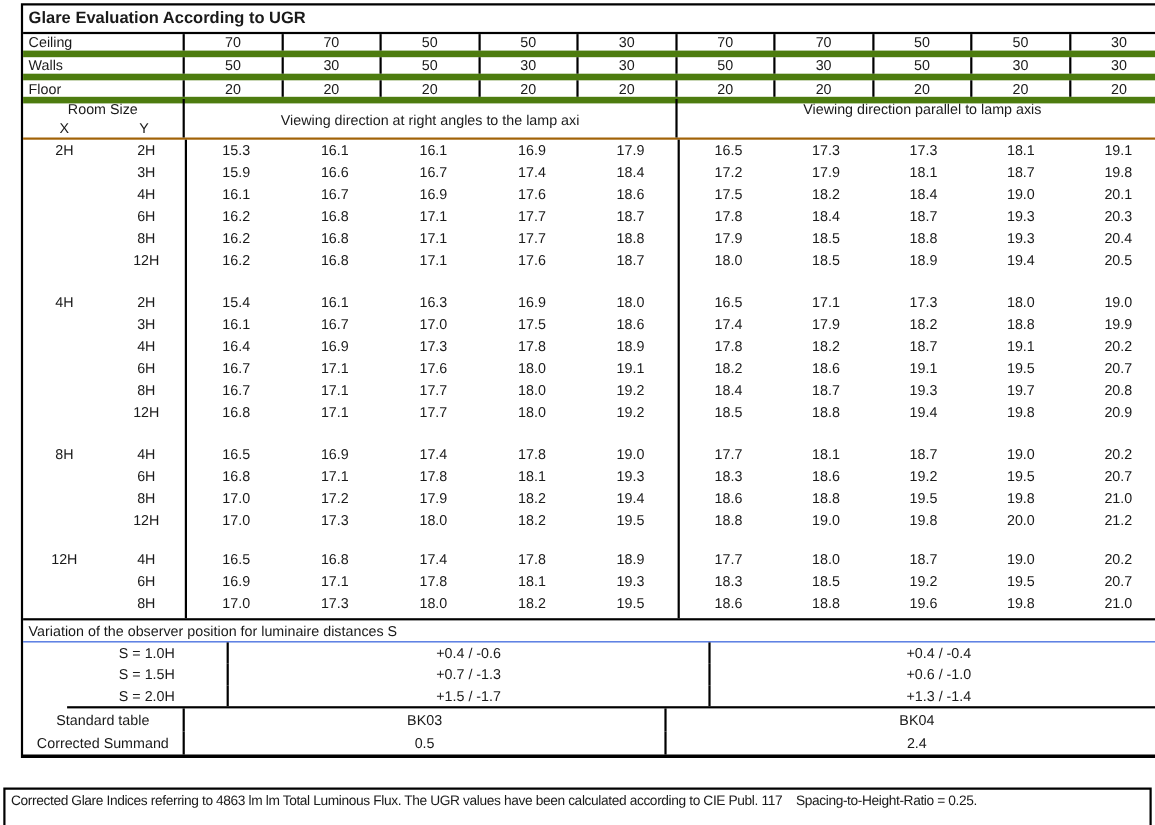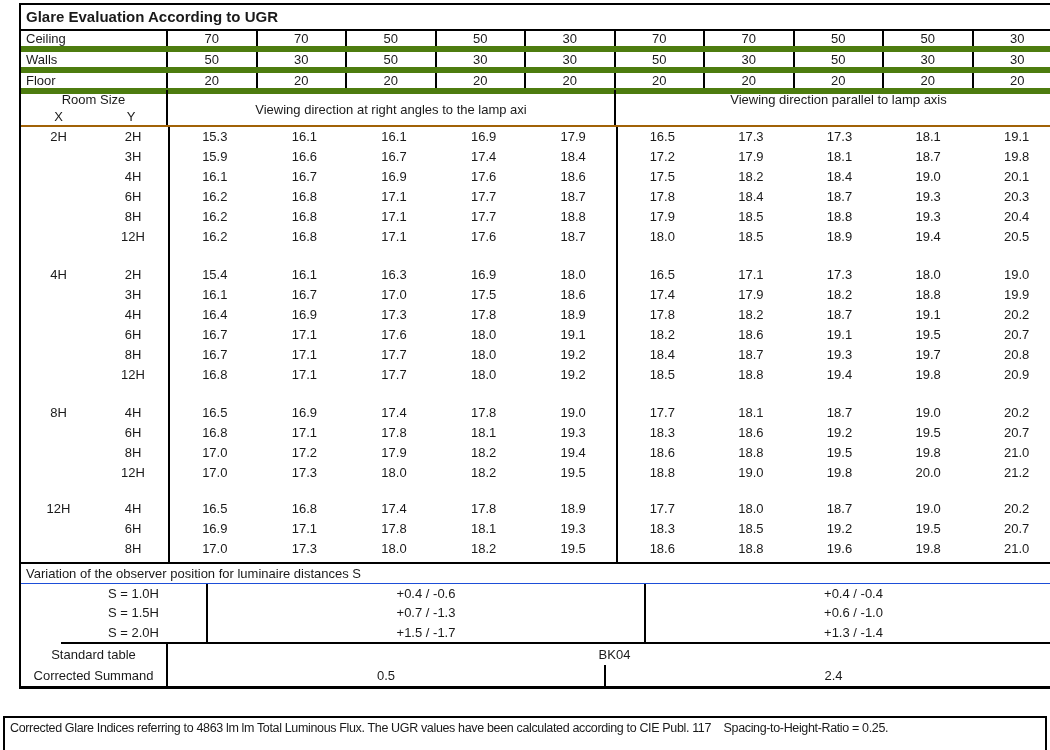--- a/index.html
+++ b/index.html
@@ -483,20 +483,21 @@
         <div class="v-row">
           <div class="v-label">S = 2.0H</div>
           <div class="v-mid">+1.5 / -1.7</div>
           <div class="v-right">+1.3 / -1.4</div>
         </div>
       </div>
 
     <div class="summary-section" id="summary-rows">
         <div class="v-row">
           <div class="v-label">Standard table</div>
+          <div class="v-mid">BK03</div>
           <div class="v-right">BK04</div>
         </div>
         <div class="v-row">
           <div class="v-label">Corrected Summand</div>
           <div class="v-mid">0.5</div>
           <div class="v-right">2.4</div>
         </div>
       </div>
 
   </div>

